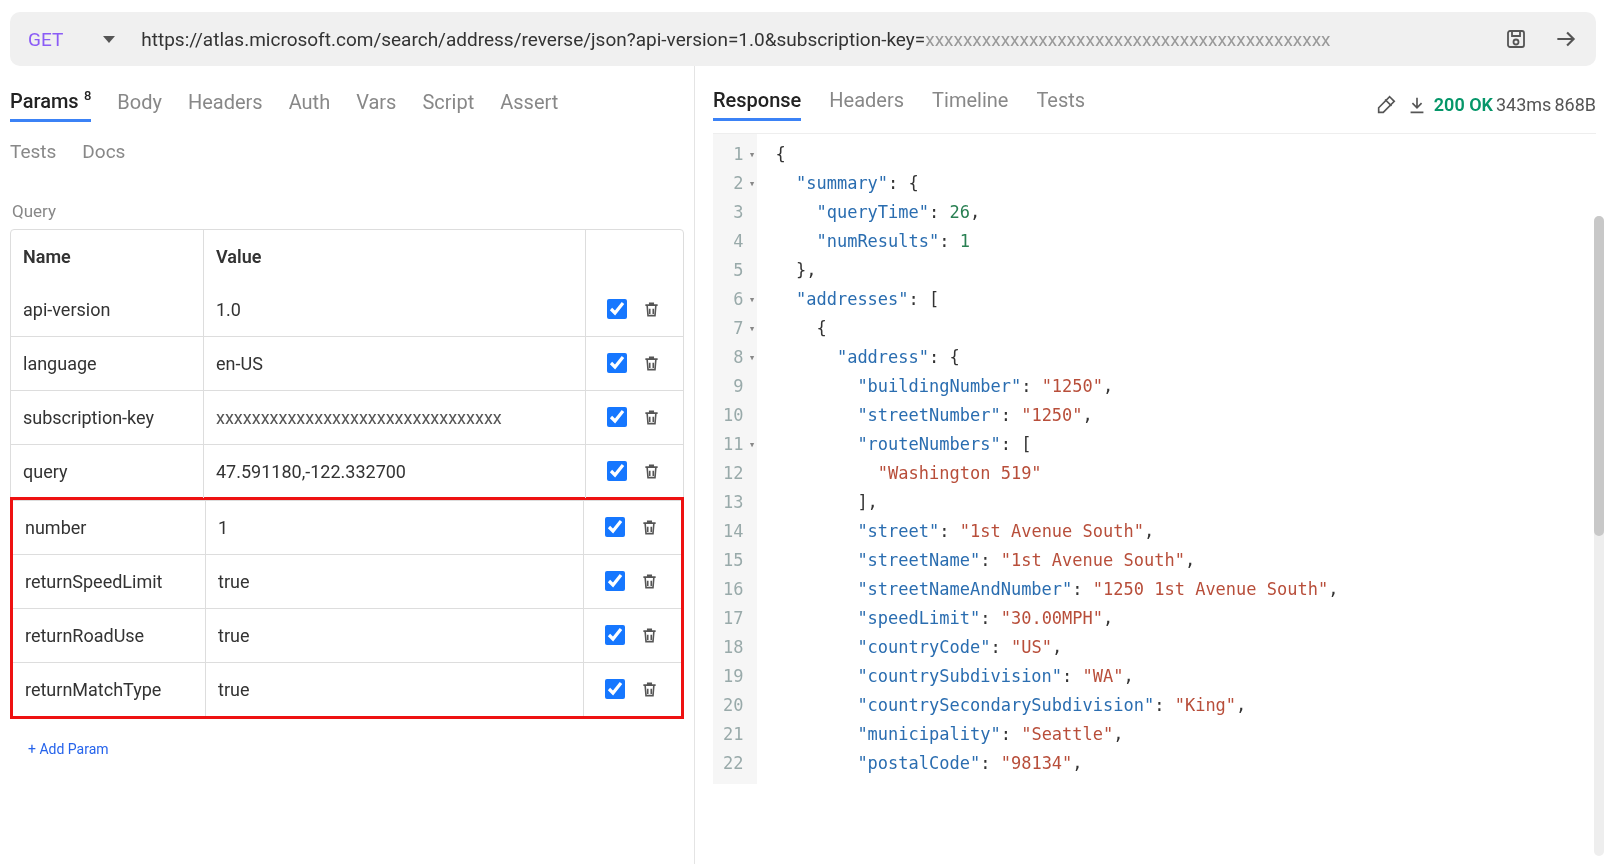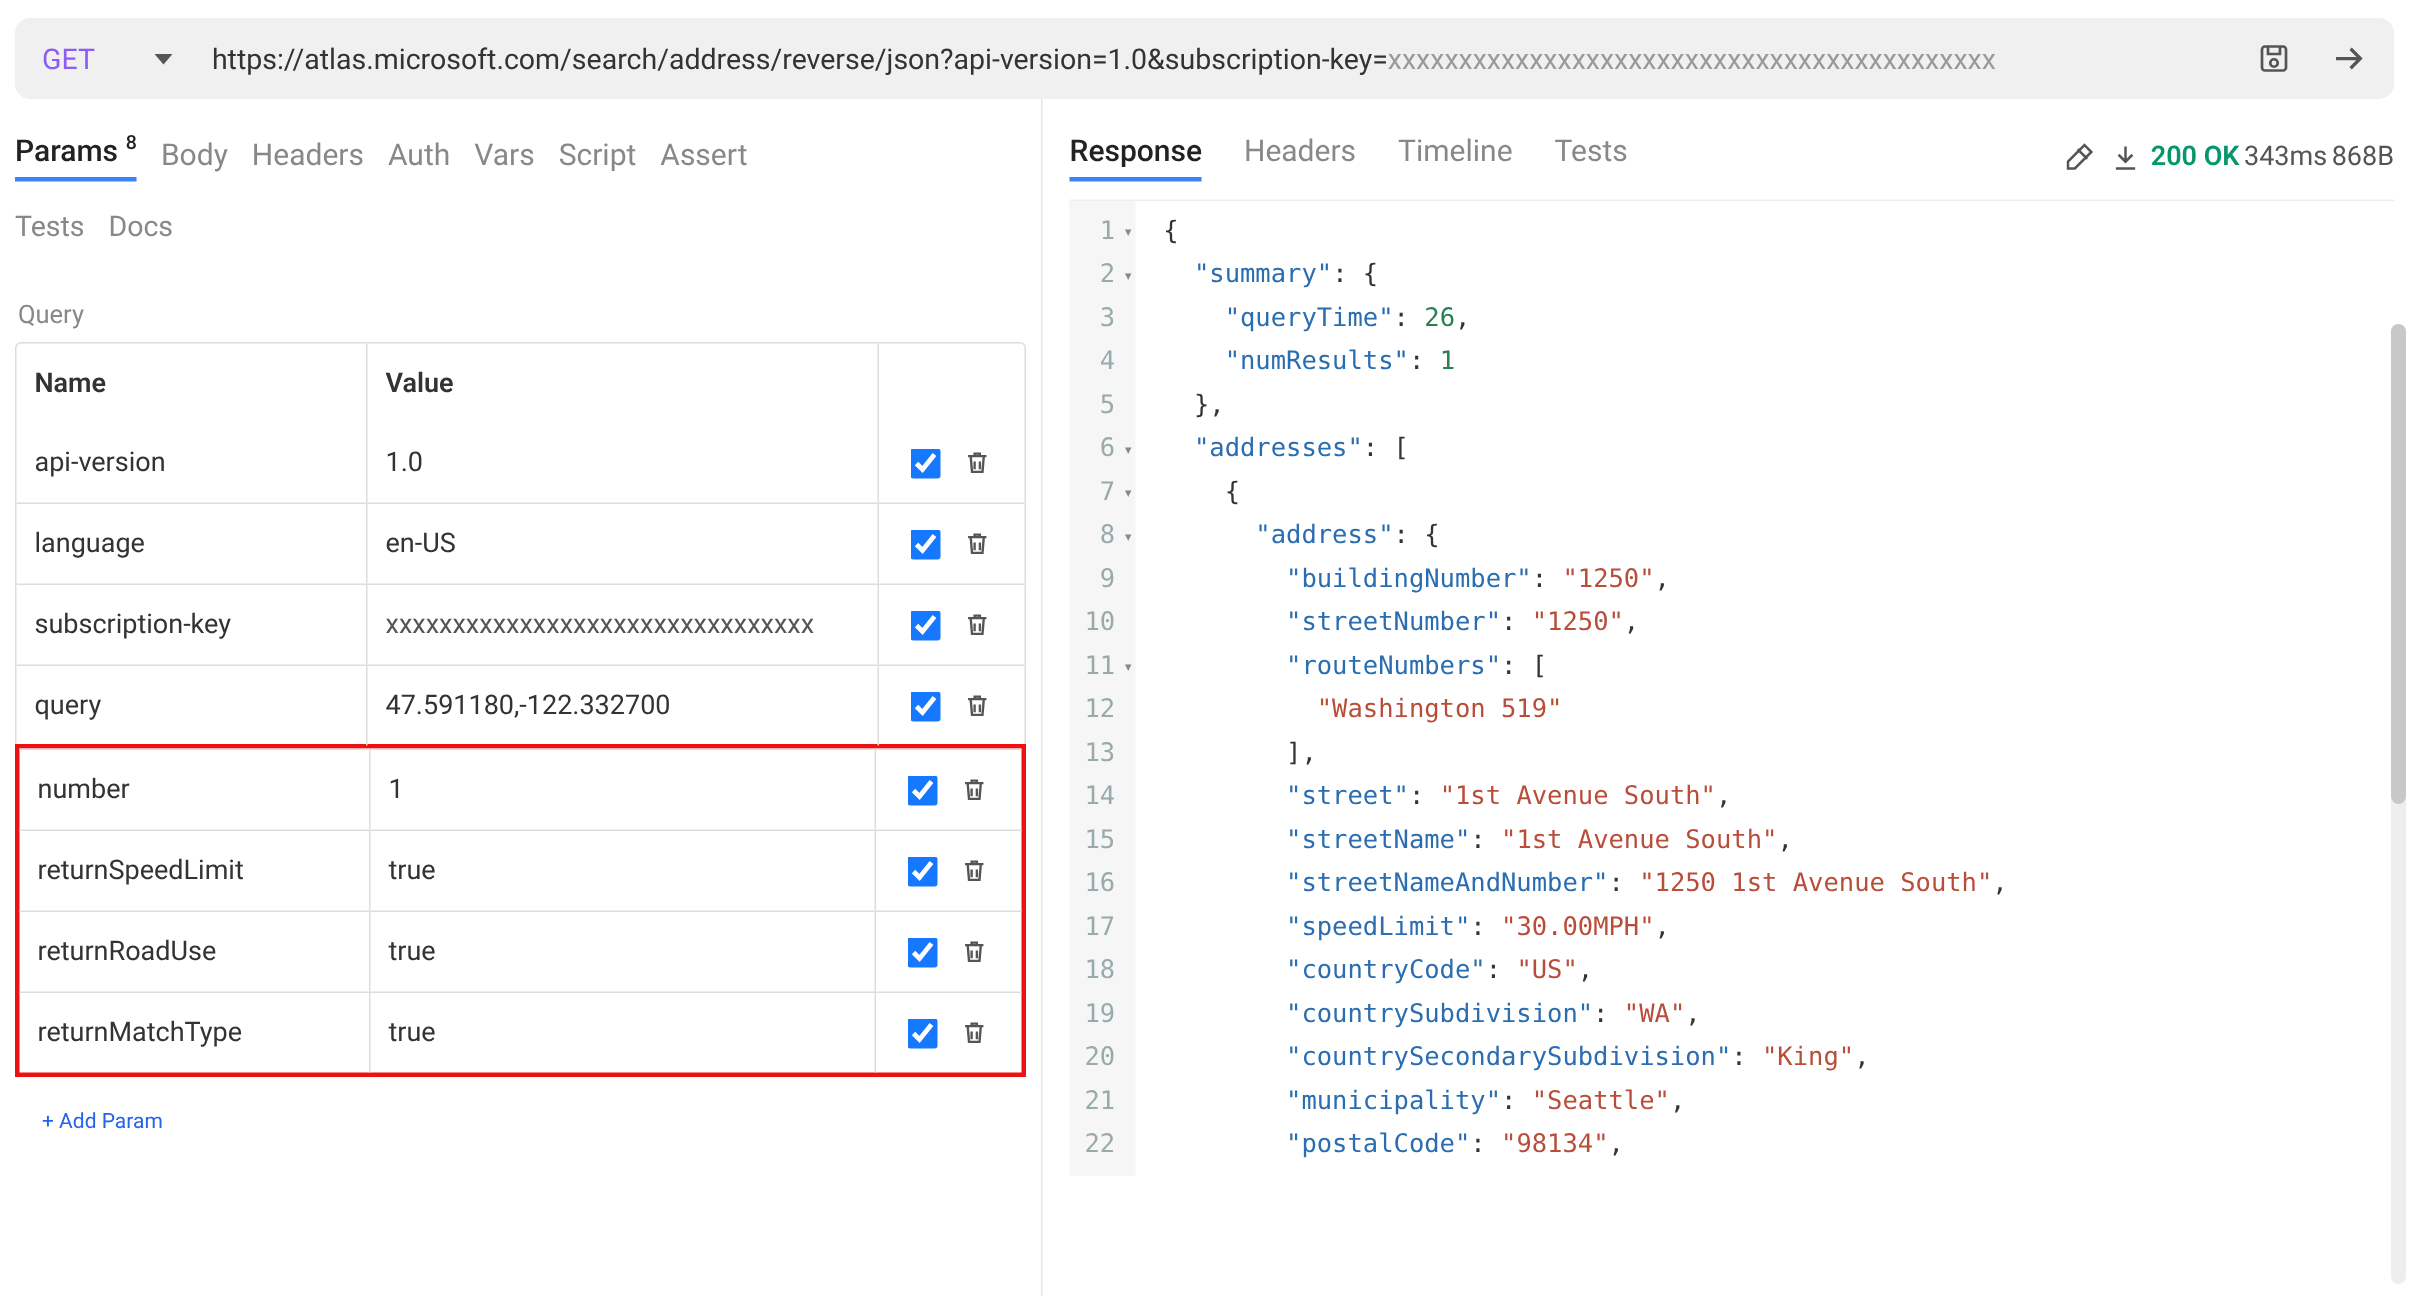--- a/index.html
+++ b/index.html
@@ -45,36 +45,36 @@
 
 
 .main {
   display: flex;
   height: calc(100% - 66px);
 }
 .left-pane { width: 695px; padding: 0 10px; border-right: 1px solid #e4e4e4; }
 .right-pane { flex: 1; padding: 0 10px 0 18px; position: relative; }
 
 
-.tabs { display: flex; gap: 16px; align-items: flex-end; padding: 22px 0 12px 0; }
+.tabs { display: flex; gap: 26px; align-items: center; padding: 22px 0 12px 0; }
 .tab { font-size: 20px; color: #888; padding-bottom: 6px; }
 .tab.active { color: #222; border-bottom: 3px solid #3b82f6; font-weight: 500; }
 .tab.active sup { color: #222; font-size: 12px; margin-left: 2px; }
 .tabs.secondary { padding-top: 6px; }
 .tabs.secondary .tab { font-size: 19px; }
 
 .section-label { color: #888; font-size: 17px; margin: 20px 0 8px 2px; }
 
 
 .param-table { border: 1px solid #ddd; border-radius: 4px; overflow: visible; }
-.param-row { display: flex; align-items: stretch; border-top: 1px solid #ddd; gap: 20px; }
+.param-row { display: flex; align-items: stretch; border-top: 1px solid #ddd; }
 .param-row:first-child { border-top: none; }
 .param-row.header { font-weight: 600; }
 .pc-name { width: 192px; padding: 16px 12px; font-size: 18px; color: #333; }
-.pc-value { flex: 1; padding: 16px 12px; font-size: 18px; color: #333; border-left: 1px solid #ddd; margin-left: 21px; }
+.pc-value { flex: 1; padding: 16px 12px; font-size: 18px; color: #333; border-left: 1px solid #ddd; }
 .pc-ctrl { width: 98px; border-left: 1px solid #ddd; display: flex; align-items: center; justify-content: center; gap: 14px; }
 .chk { width: 20px; height: 20px; accent-color: #1677ff; }
 .trash { width: 21px; height: 21px; color: #555; }
 
 .highlight-box { border: 3px solid #e11; margin: -1px; }
 .highlight-box .param-row:first-child { border-top: 1px solid #ddd; }
 
 .add-link { color: #2563eb; font-size: 14px; margin: 22px 0 0 18px; display: inline-block; }
 
 

